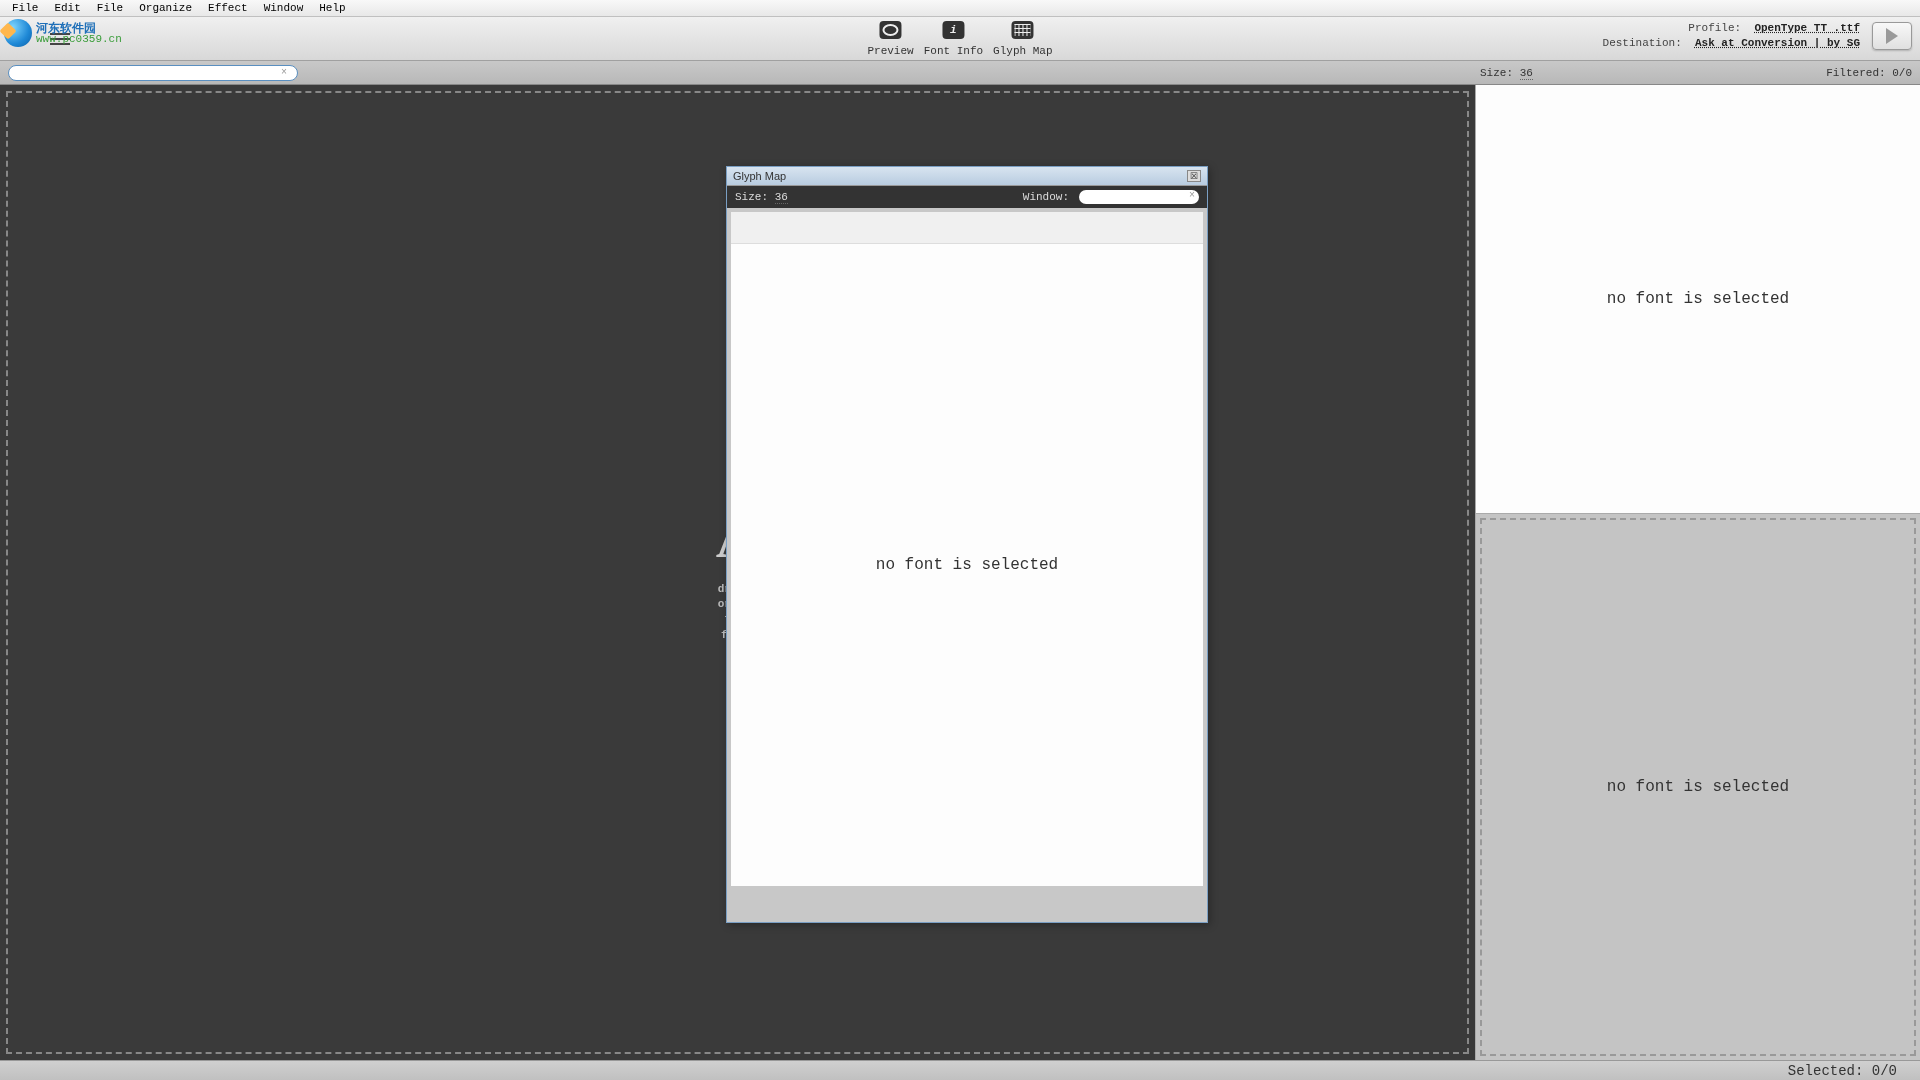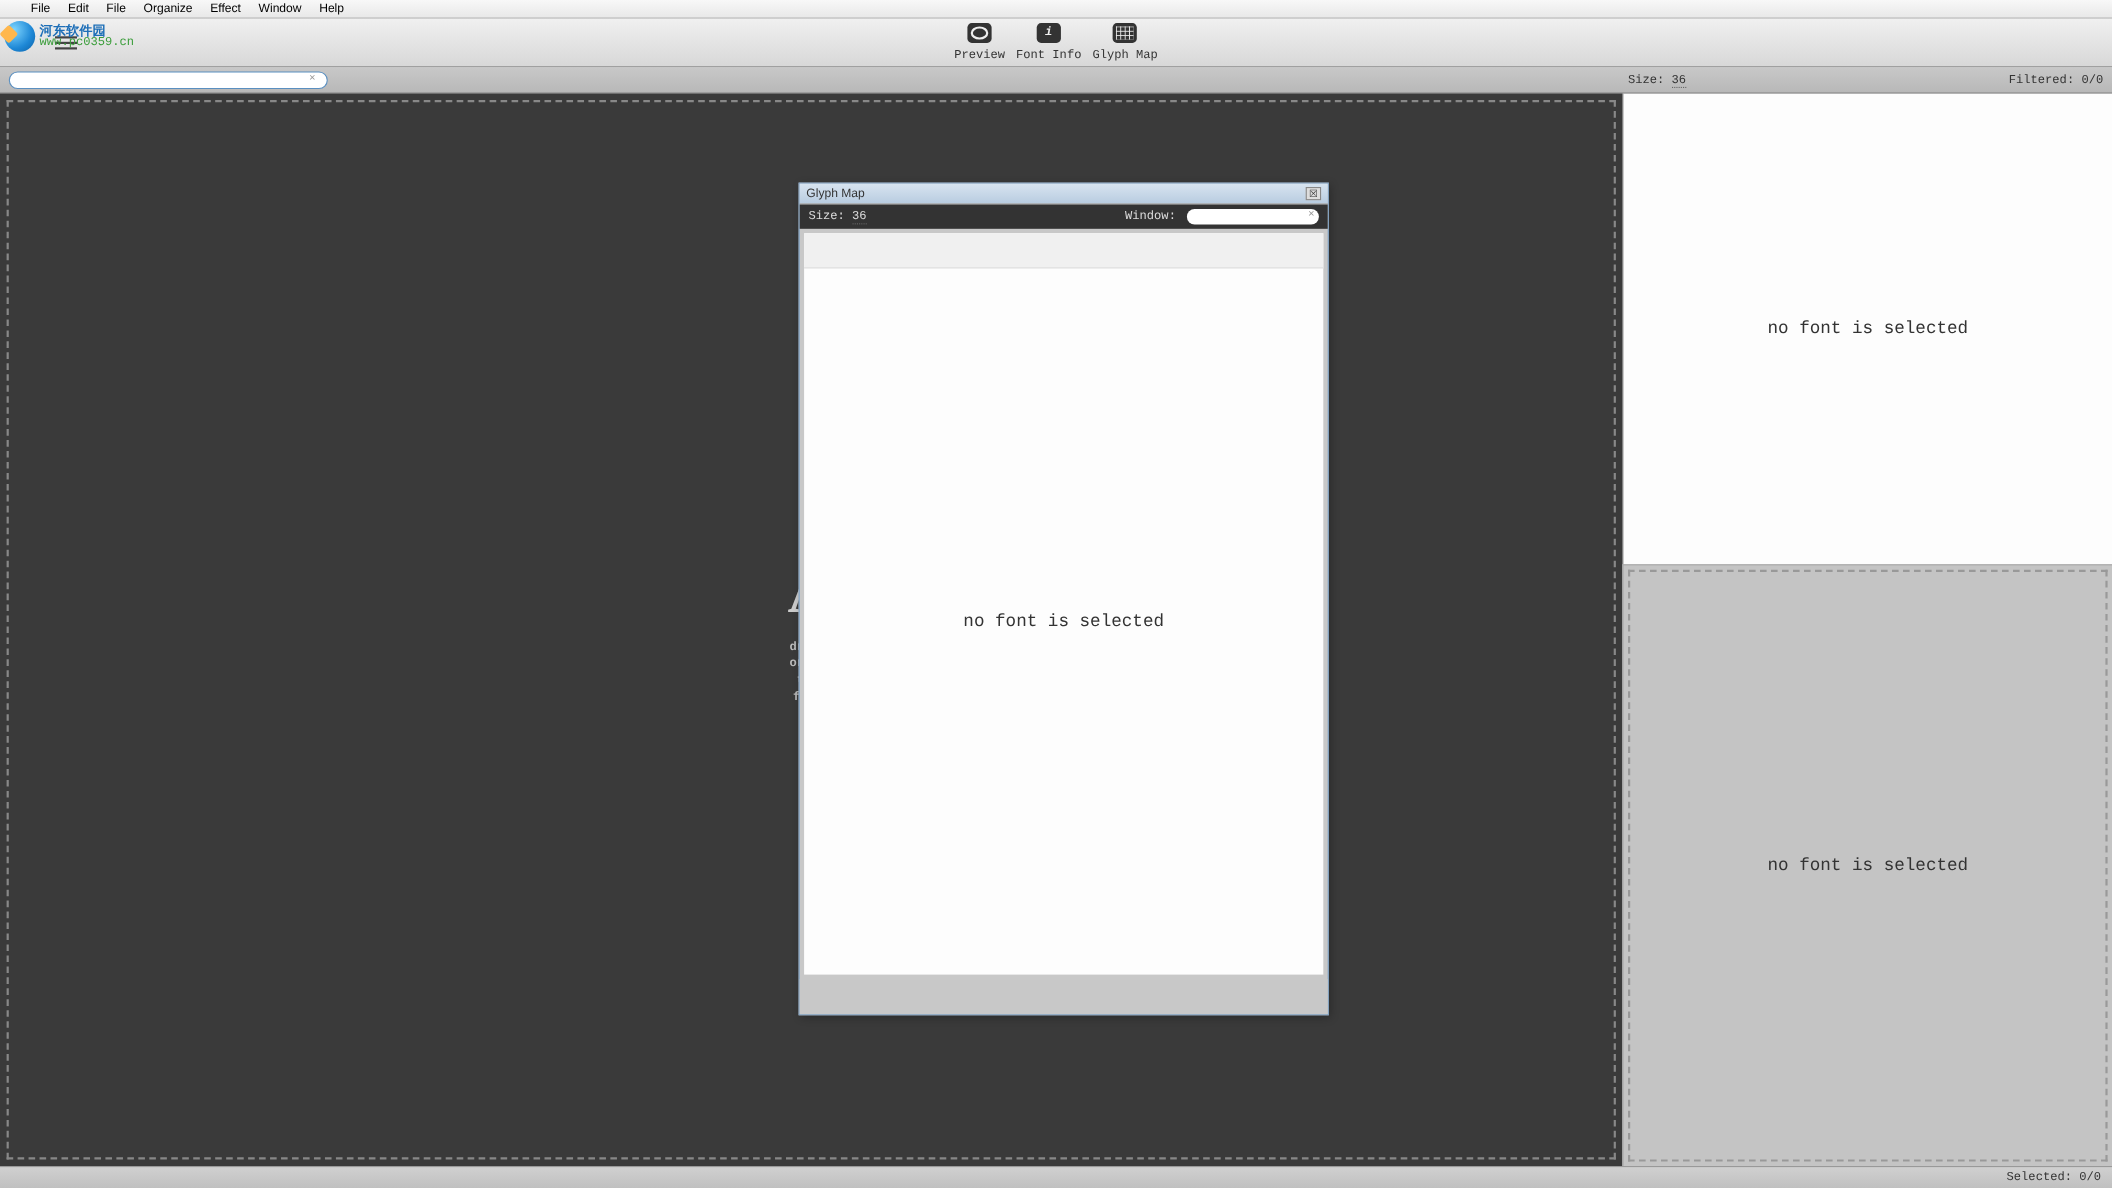--- a/index.html
+++ b/index.html
@@ -1,19 +1,19 @@
 <!DOCTYPE html>
 <html><head>
 <meta charset="utf-8">
 <style>
   * { box-sizing: border-box; margin: 0; padding: 0; }
   html, body { width: 1920px; height: 1080px; overflow: hidden; font-family: "Courier New", monospace; font-size: 12px; background: #c0c0c0; }
   
   
-  .menubar { height: 17px; background: linear-gradient(#f8f8f8, #e8e8e8); border-bottom: 1px solid #c0c0c0; display: flex; align-items: center; padding: 0 20px; font-family: Liberation Sans, sans-serif; font-size: 11px; }
+  .menubar { height: 17px; background: linear-gradient(#f8f8f8, #e8e8e8); border-bottom: 1px solid #c0c0c0; display: flex; align-items: center; padding: 0 4px; font-family: Liberation Mono, monospace; font-size: 11px; }
   .menu-item { padding: 2px 8px; cursor: default; }
   
   
   .toolbar { height: 44px; background: linear-gradient(#f0f0f0, #d8d8d8); border-bottom: 1px solid #a0a0a0; display: flex; align-items: center; position: relative; }
   .logo-block { position: absolute; left: 4px; top: 2px; display: flex; align-items: center; }
   .logo-img { width: 28px; height: 28px; border-radius: 50%; background: radial-gradient(circle at 30% 30%, #7fd6ff, #1e88d6 60%, #0b5fa5); position: relative; }
   .logo-img::before { content:""; position:absolute; width:12px; height:12px; background:#ffb74d; top:6px; left:-2px; border-radius:2px; transform: rotate(45deg);}
   .logo-text { display:flex; flex-direction:column; margin-left:4px; line-height:1;}
   .logo-cn { color:#1e6fb8; font-weight:bold; font-size:12px; font-family: SimHei, sans-serif;}
   .logo-url { color:#3a9d3a; font-size:11px; }
@@ -49,21 +49,21 @@
   .drop-hint .big-a{ font-family: Georgia, serif; font-size:60px; font-weight:bold; color:#ccc;}
   .drop-hint .msg{ font-size:11px; color:#bbb; font-weight:bold; margin-top:10px; line-height:1.4;}
   
   .right-col { flex:1; display:flex; flex-direction:column;}
   .right-top { flex: 0 0 428px; background:#fdfdfd; border-left:1px solid #aaa; display:flex; align-items:center; justify-content:center;}
   .right-bot { flex:1; background:#c4c4c4; border-left:1px solid #aaa; border-top:1px solid #aaa; position:relative;}
   .right-bot-inner{position:absolute; inset:4px; border:2px dashed #999; display:flex; align-items:center; justify-content:center;}
   .placeholder{ font-size:16px; color:#333;}
   
   
-  .statusbar { height:20px; background:linear-gradient(#d0d0d0,#c0c0c0); border-top:1px solid #999; display:flex; align-items:center; justify-content:flex-end; padding:0 10px; font-size:11px; color:#333;}
+  .statusbar { height:20px; background:linear-gradient(#d0d0d0,#c0c0c0); border-top:1px solid #999; display:flex; align-items:center; justify-content:flex-end; padding:0 23px; font-size:14px; color:#333;}
   
   
   .float-win { position:absolute; left:726px; top:166px; width:482px; height:757px; background:#c8c8c8; border:1px solid #7a9fc4; box-shadow:2px 2px 8px rgba(0,0,0,0.3); display:flex; flex-direction:column;}
   .float-title { height:19px; background:linear-gradient(#d8e4f0,#b8cce0); border-bottom:1px solid #999; display:flex; align-items:center; padding:0 6px; font-family: Tahoma, sans-serif; font-size:11px; color:#333;}
   .float-title .close{margin-left:auto; width:14px; height:12px; border:1px solid #888; background:#ddd; font-size:9px; display:flex; align-items:center; justify-content:center; cursor:pointer;}
   .float-bar { height:22px; background:#333; color:#ddd; display:flex; align-items:center; padding:0 8px; font-size:11px; gap:10px;}
   .float-bar .flt-label{margin-left:auto;}
   .float-bar .flt-input{width:120px; height:14px; background:#fff; border-radius:7px; border:none; padding:0 18px 0 6px; font-size:10px; position:relative;}
   .float-body { flex:1; margin:4px; background:#fdfdfd; display:flex; flex-direction:column;}
   .float-body-strip{height:32px; background:#f0f0f0; border-bottom:1px solid #ddd;}
@@ -109,20 +109,33 @@
           <i style="font-style:italic">i</i>
         </div>
       <span class="tbtn-label">Font Info</span>
     </div>
     <div class="tbtn">
       <div class="tbtn-icon grid"></div>
       <span class="tbtn-label">Glyph Map</span>
     </div>
   </div>
 
+  <div class="toolbar-right">
+    <div class="profile-block">
+      <div>
+        <span>Profile:</span>
+        &nbsp;<span class="val">OpenType TT .ttf</span>
+      </div>
+      <div>
+        <span>Destination:</span>
+        &nbsp;<span class="val">Ask at Conversion | by SG</span>
+      </div>
+    </div>
+    <div class="play-btn"></div>
+  </div>
 </div>
 
 <div class="filterbar">
   <div class="search-box">
     <span class="clear">×</span>
   </div>
   <div class="filterbar-right">
     <span>Filtered: 0/0</span>
   </div>
   <div class="filterbar-mid">

